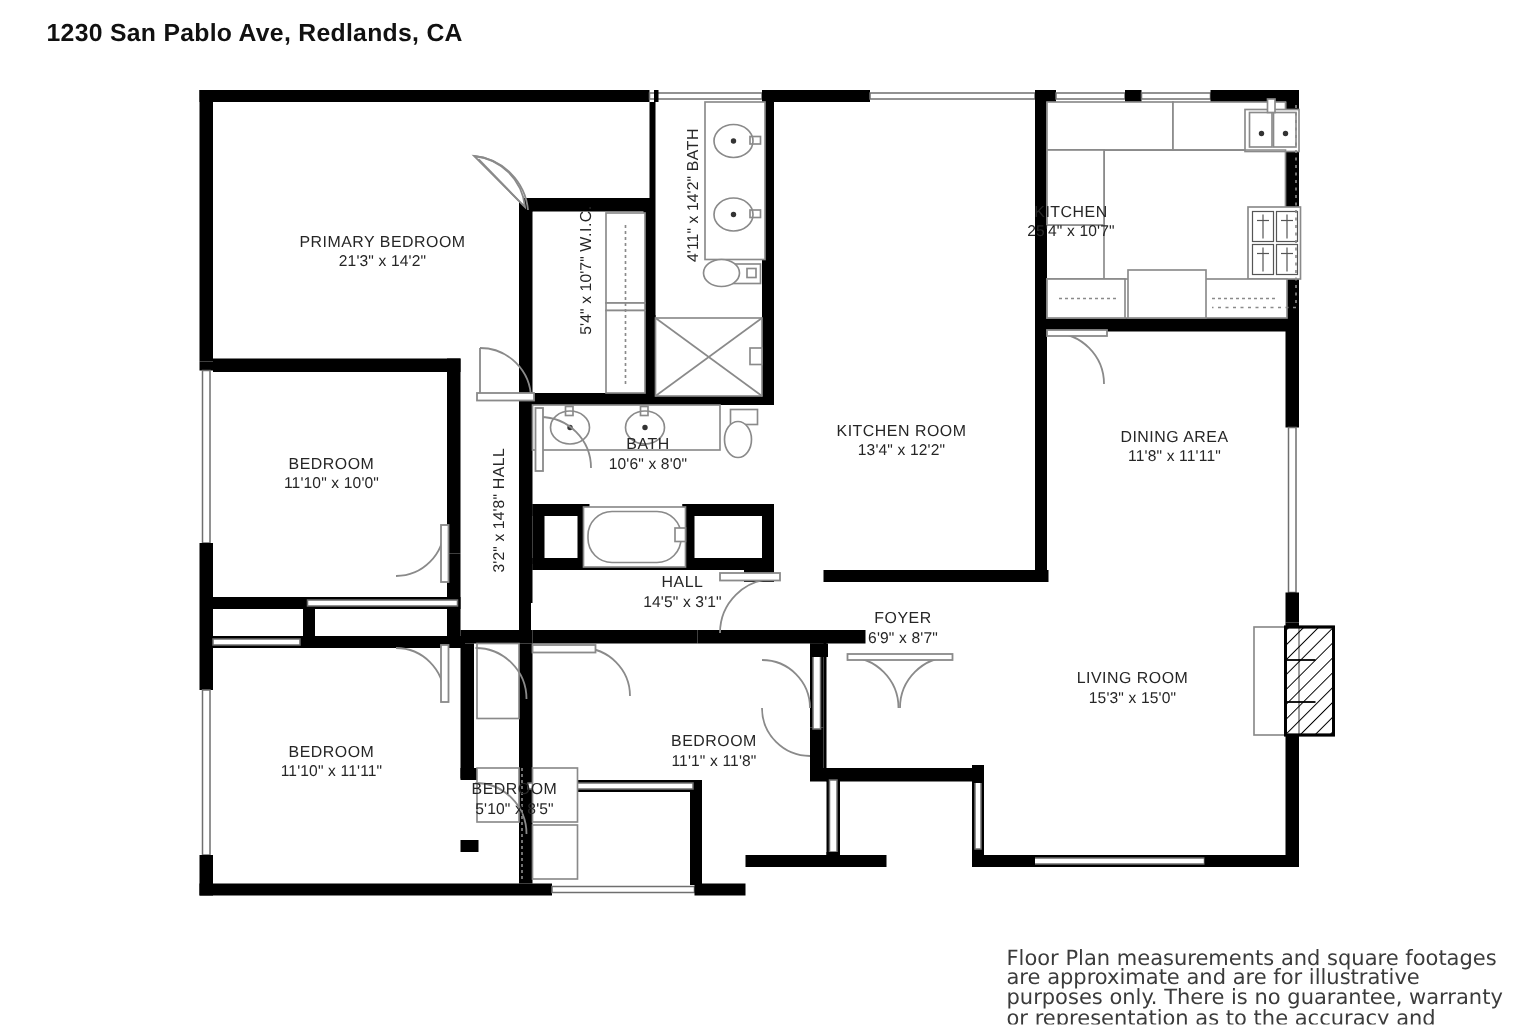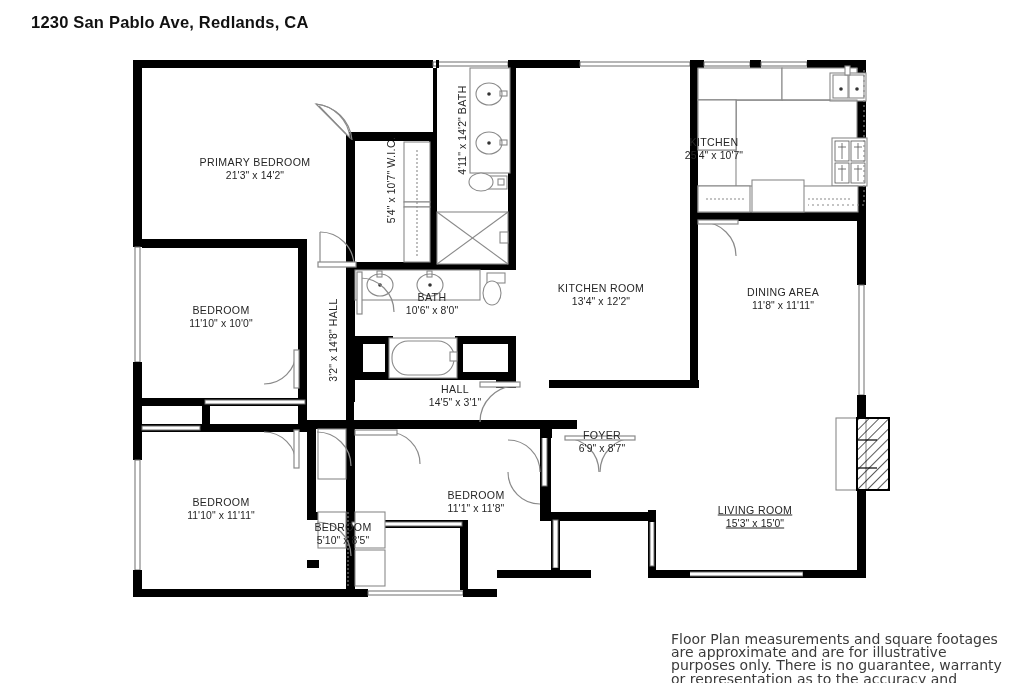--- a/index.html
+++ b/index.html
@@ -382,26 +382,26 @@
 <div class="room-label horiz" style="left:783px; top:298px;text-align:center;">
   <span class="rm-name">DINING AREA</span>
   <span class="rm-dim">11'8" x 11'11"</span>
 </div>
 
 <div class="room-label horiz" style="left:455px; top:395px;">
   <span class="rm-name">HALL</span>
   <span class="rm-dim">14'5" x 3'1"</span>
 </div>
 
-<div class="room-label horiz" style="left:602px; top:441px;">
+<div class="room-label horiz" style="left:602px; top:419px;">
   <span class="rm-name">FOYER</span>
   <span class="rm-dim">6'9" x 8'7"</span>
 </div>
 
-<div class="room-label horiz" style="left:755px; top:516px;text-decoration:underline;">
+<div class="room-label horiz" style="left:755px; top:459px;">
   <span class="rm-name">LIVING ROOM</span>
   <span class="rm-dim">15'3" x 15'0"</span>
 </div>
 
 <div class="room-label horiz" style="left:476px; top:501px;">
   <span class="rm-name">BEDROOM</span>
   <span class="rm-dim">11'1" x 11'8"</span>
 </div>
 
 <div class="room-label horiz" style="left:221px; top:508px;">

